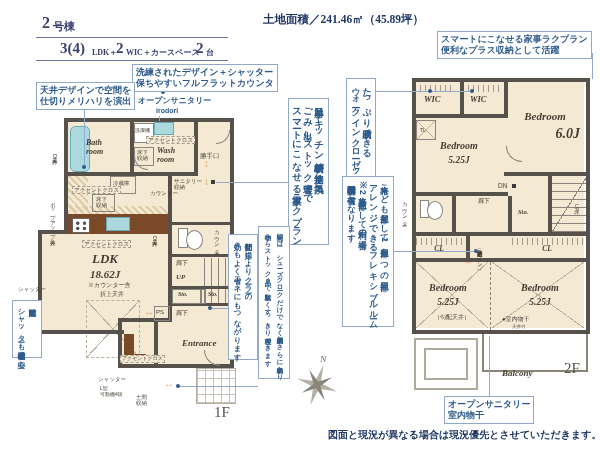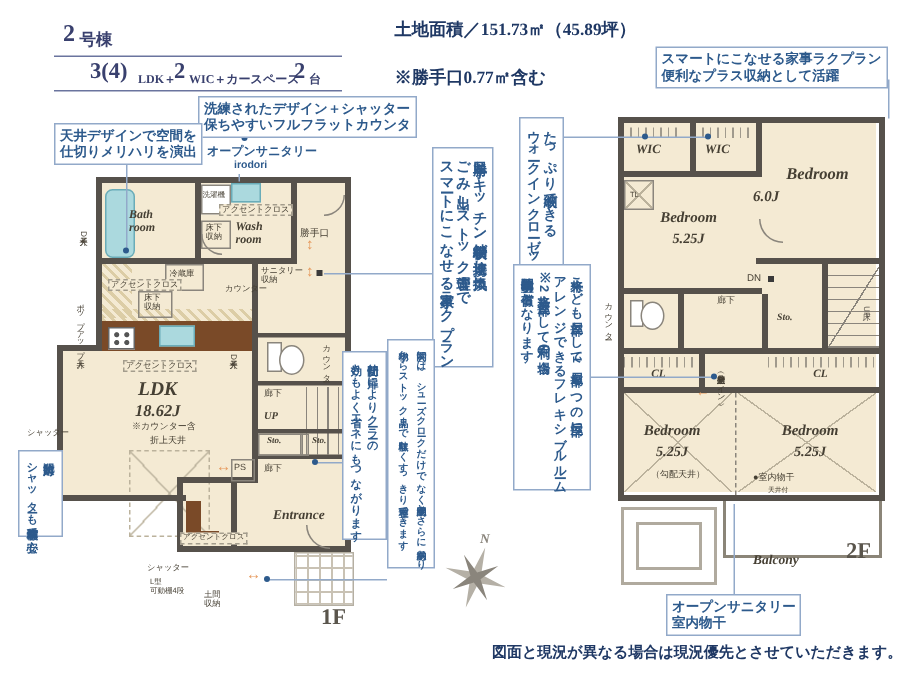--- a/index.html
+++ b/index.html
@@ -43,41 +43,40 @@
   .dashline{position:absolute;border-left:1px dashed #8a857c;width:0;z-index:15;}
   .thin{position:absolute;border:2px solid #8b8578;z-index:8;background:#fff;}
   .porch{position:absolute;background:#fff;z-index:6;background-image:
     repeating-linear-gradient(0deg,#c9c2b4 0 1px,transparent 1px 8px),
     repeating-linear-gradient(90deg,#c9c2b4 0 1px,transparent 1px 8px);border:1px solid #b5afa2;}
   .stove{position:absolute;background:#fff;border:1px solid #666;z-index:13;background-image:
     radial-gradient(circle at 30% 32%,#555 1.4px,transparent 2px),
     radial-gradient(circle at 72% 32%,#555 1.4px,transparent 2px),
     radial-gradient(circle at 30% 72%,#555 1.4px,transparent 2px),
     radial-gradient(circle at 72% 72%,#555 1.4px,transparent 2px);}
-  .flr{position:absolute;color:#5a554c;font-family:"Liberation Serif",serif;font-weight:bold;z-index:20;}
+  .flr{position:absolute;color:#5a554c;font-family:"Liberation Serif",serif;font-weight:normal;z-index:20;}
   .footer{position:absolute;color:#1f3864;font-weight:bold;font-size:10px;z-index:30;white-space:pre;}
 </style>
 </head>
 <body>
 
 <div id="canvas">
 
   <span class="hd" style="left:42px;top:14px;font-size:16px;">2</span>
   <span class="hd" style="left:53px;top:19px;font-size:11px;">号棟</span>
   <div class="rule" style="left:36px;top:37px;width:192px;"></div>
   <span class="hd" style="left:60px;top:40px;font-size:15px;">3(4)</span>
   <span class="hd" style="left:92px;top:47px;font-size:8px;">LDK＋</span>
   <span class="hd" style="left:116px;top:40px;font-size:15px;">2</span>
   <span class="hd" style="left:126px;top:47px;font-size:8px;">WIC＋カースペース</span>
   <span class="hd" style="left:196px;top:40px;font-size:15px;">2</span>
   <span class="hd" style="left:206px;top:47px;font-size:8px;">台</span>
   <div class="rule" style="left:36px;top:60px;width:192px;"></div>
 
-  <span class="hd" style="left:263px;top:12px;font-size:11.5px;color:#1f3864;">土地面積／151.73㎡（45.89坪）</span>
-  <span class="hd" style="left:263px;top:44px;font-size:11.5px;color:#1f3864;">※勝手口0.77㎡含む</span>
+  <span class="hd" style="left:263px;top:12px;font-size:11.5px;color:#1f3864;">土地面積／241.46㎡（45.89坪）</span>
 
   <div class="note" style="left:437px;top:31px;">スマートにこなせる家事ラクプラン
 便利なプラス収納として活躍</div>
   <div class="lead" style="left:592px;top:53px;width:1px;height:26px;"></div>
 
   <div class="note" style="left:132px;top:64px;">洗練されたデザイン＋シャッター
 保ちやすいフルフラットカウンタ</div>
   <div class="ldot" style="left:161px;top:90px;"></div>
   <span class="note" style="left:138px;top:95px;border:none;font-size:8px;padding:0;">オープンサニタリー</span>
   <span class="note" style="left:156px;top:105px;border:none;font-size:7px;padding:0;">irodori</span>
@@ -243,21 +242,21 @@
   <div class="thin" style="left:414px;top:338px;width:60px;height:48px;border-color:#b0aa9e;"></div>
   <div class="thin" style="left:424px;top:348px;width:40px;height:28px;border-color:#b0aa9e;"></div>
 
   <div class="ticks" style="left:420px;top:85px;width:34px;height:7px;"></div>
   <div class="ticks" style="left:468px;top:85px;width:32px;height:7px;"></div>
   <span class="lbl en" style="left:424px;top:95px;font-size:8.5px;">WIC</span>
   <span class="lbl en" style="left:470px;top:95px;font-size:8.5px;">WIC</span>
   <div class="cell xbox" style="left:416px;top:120px;width:18px;height:18px;"></div>
   <span class="lbl" style="left:420px;top:128px;font-size:5px;">TL</span>
   <span class="lbl en" style="left:506px;top:110px;width:78px;text-align:center;font-size:11px;">Bedroom</span>
-  <span class="lbl en" style="left:502px;top:126px;width:78px;text-align:left;font-size:10px;">6.0J</span>
+  <span class="lbl en" style="left:502px;top:126px;width:78px;text-align:right;font-size:14px;">6.0J</span>
   <span class="lbl en" style="left:414px;top:140px;width:90px;text-align:center;font-size:10px;">Bedroom</span>
   <span class="lbl en" style="left:414px;top:155px;width:90px;text-align:center;font-size:9.5px;">5.25J</span>
   <div class="arc" style="left:506px;top:146px;width:15px;height:15px;"></div>
   <div class="whitebox" style="left:420px;top:200px;width:7px;height:16px;"></div>
   <div class="whitebox" style="left:427px;top:201px;width:14px;height:17px;border-radius:50%;"></div>
   <span class="lbl v" style="left:402px;top:198px;font-size:5.5px;">カウンター</span>
   <span class="lbl" style="left:478px;top:198px;font-size:6px;">廊下</span>
   <span class="lbl" style="left:498px;top:182px;font-size:6.5px;">DN</span>
   <div class="lsq" style="left:512px;top:184px;"></div>
   <span class="lbl en" style="left:518px;top:208px;font-size:6.5px;font-style:italic;">Sto.</span>

